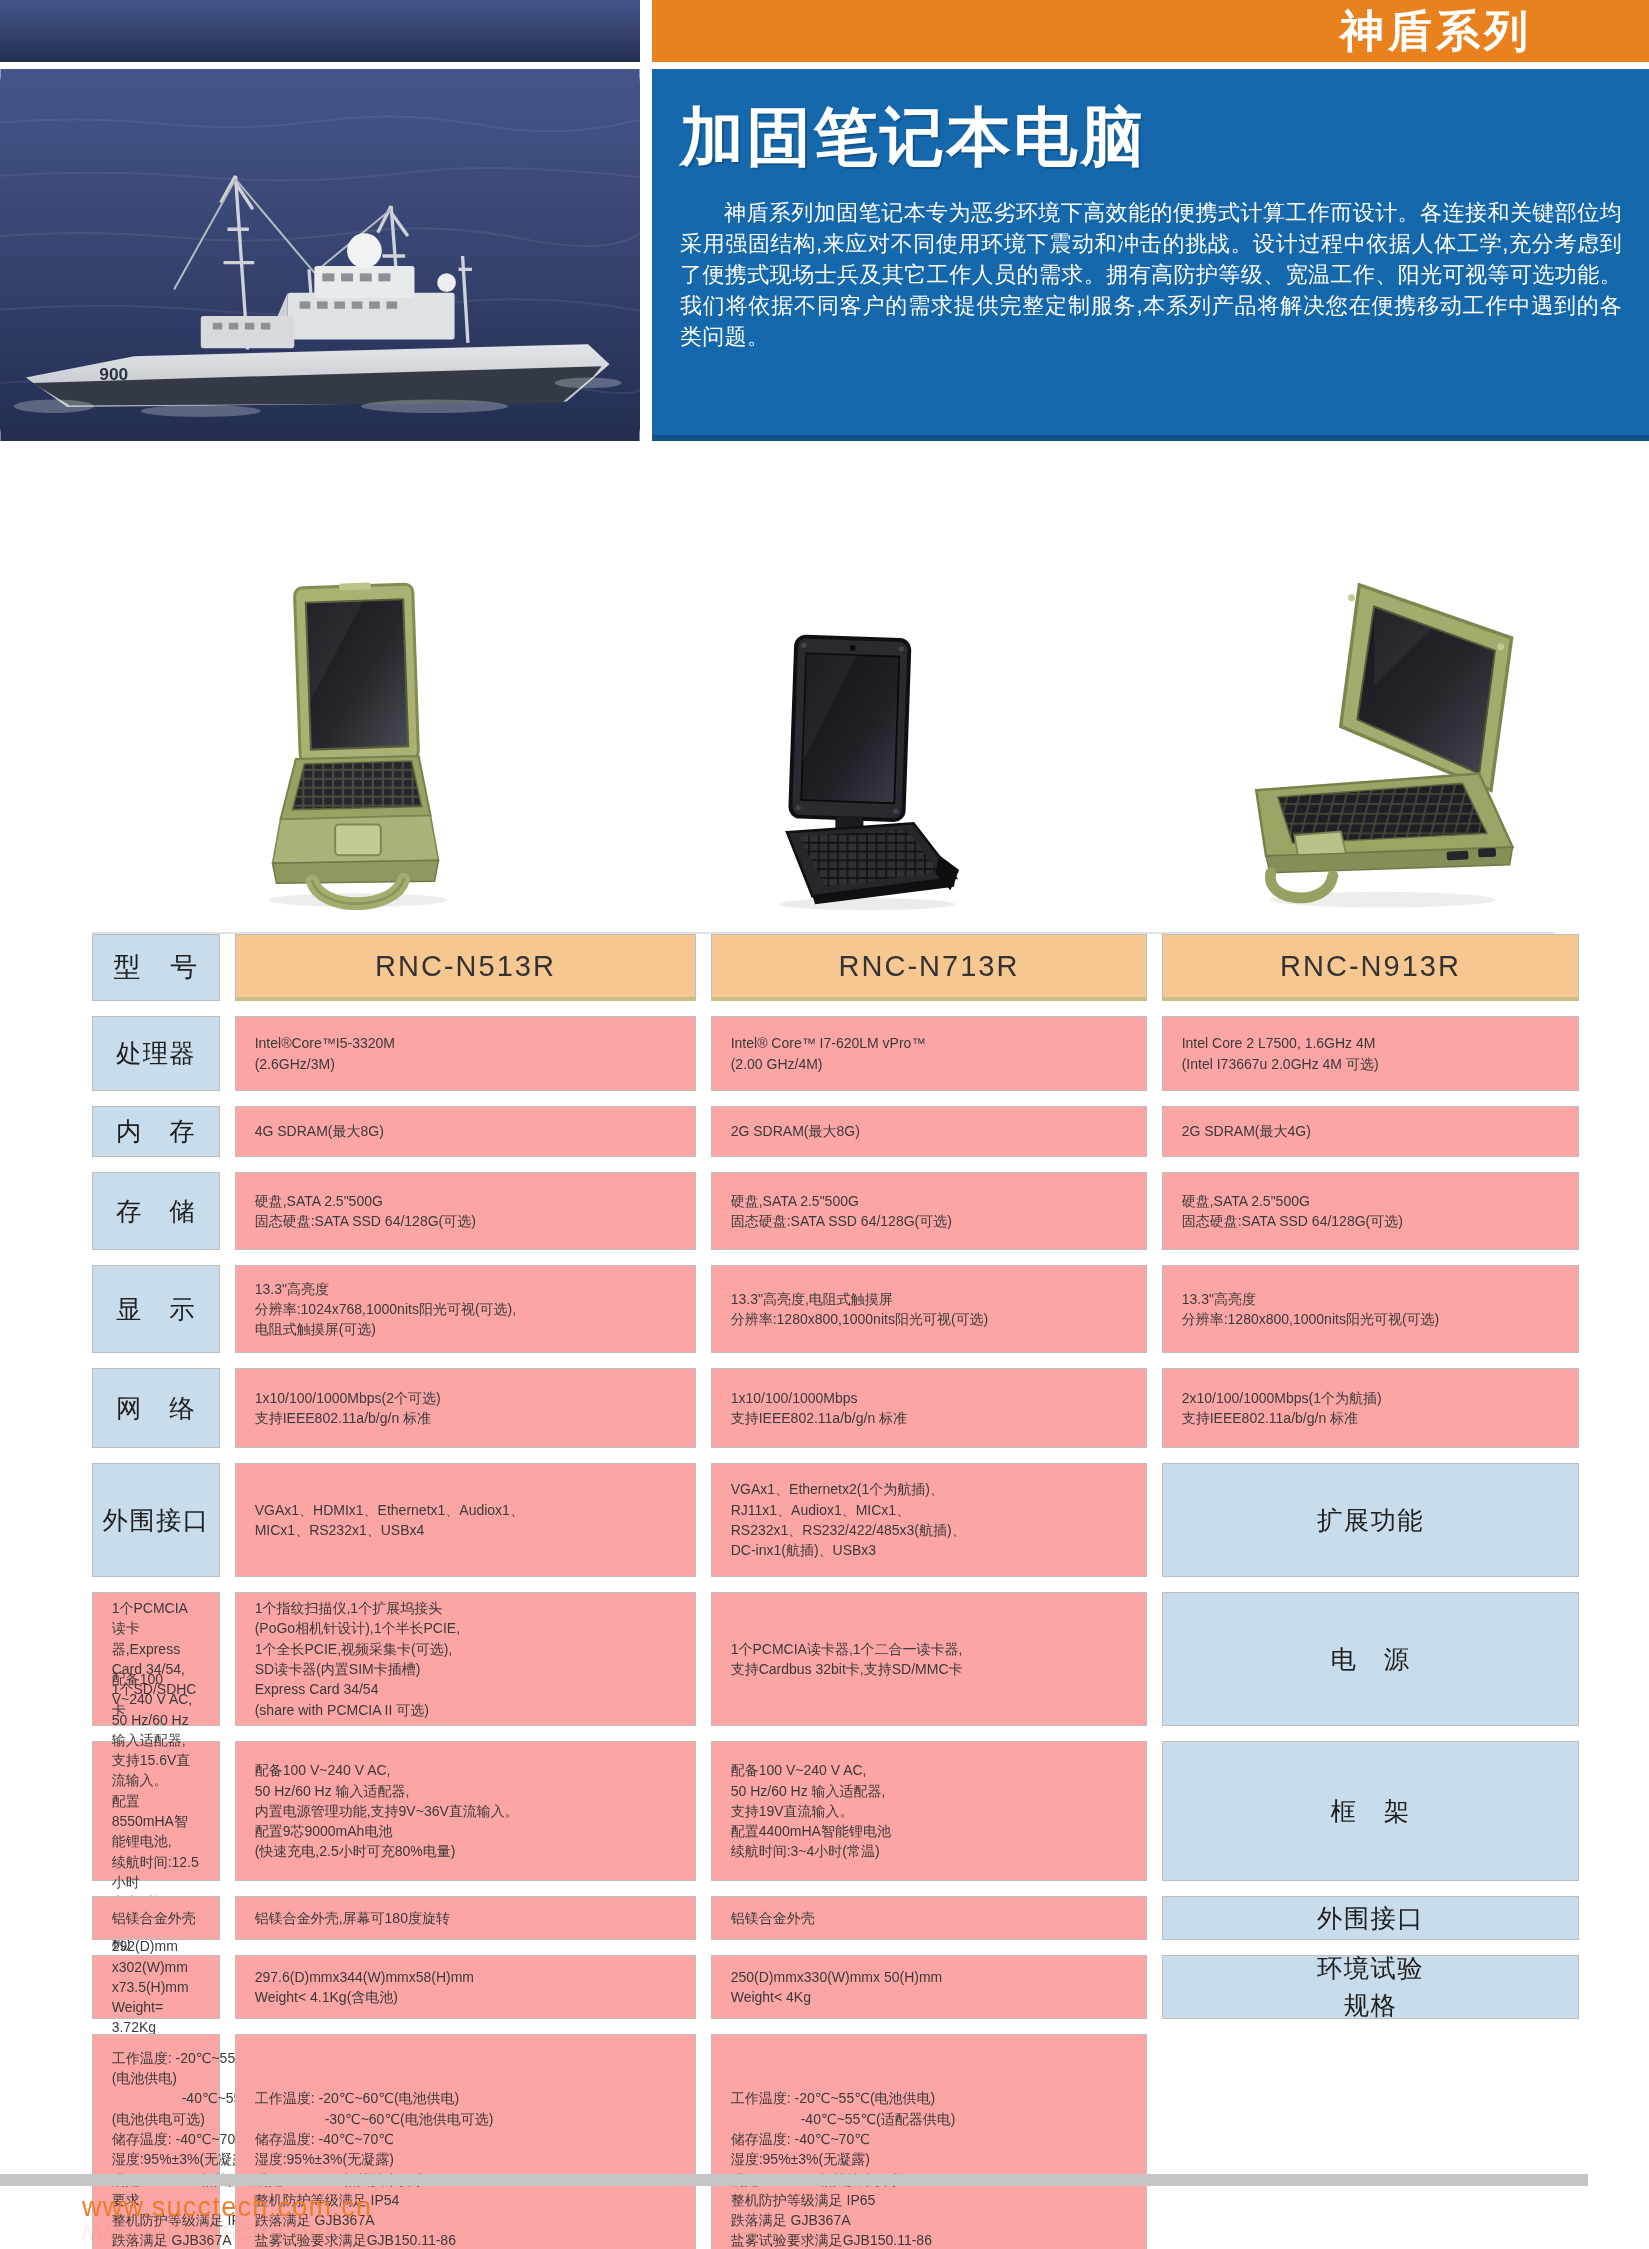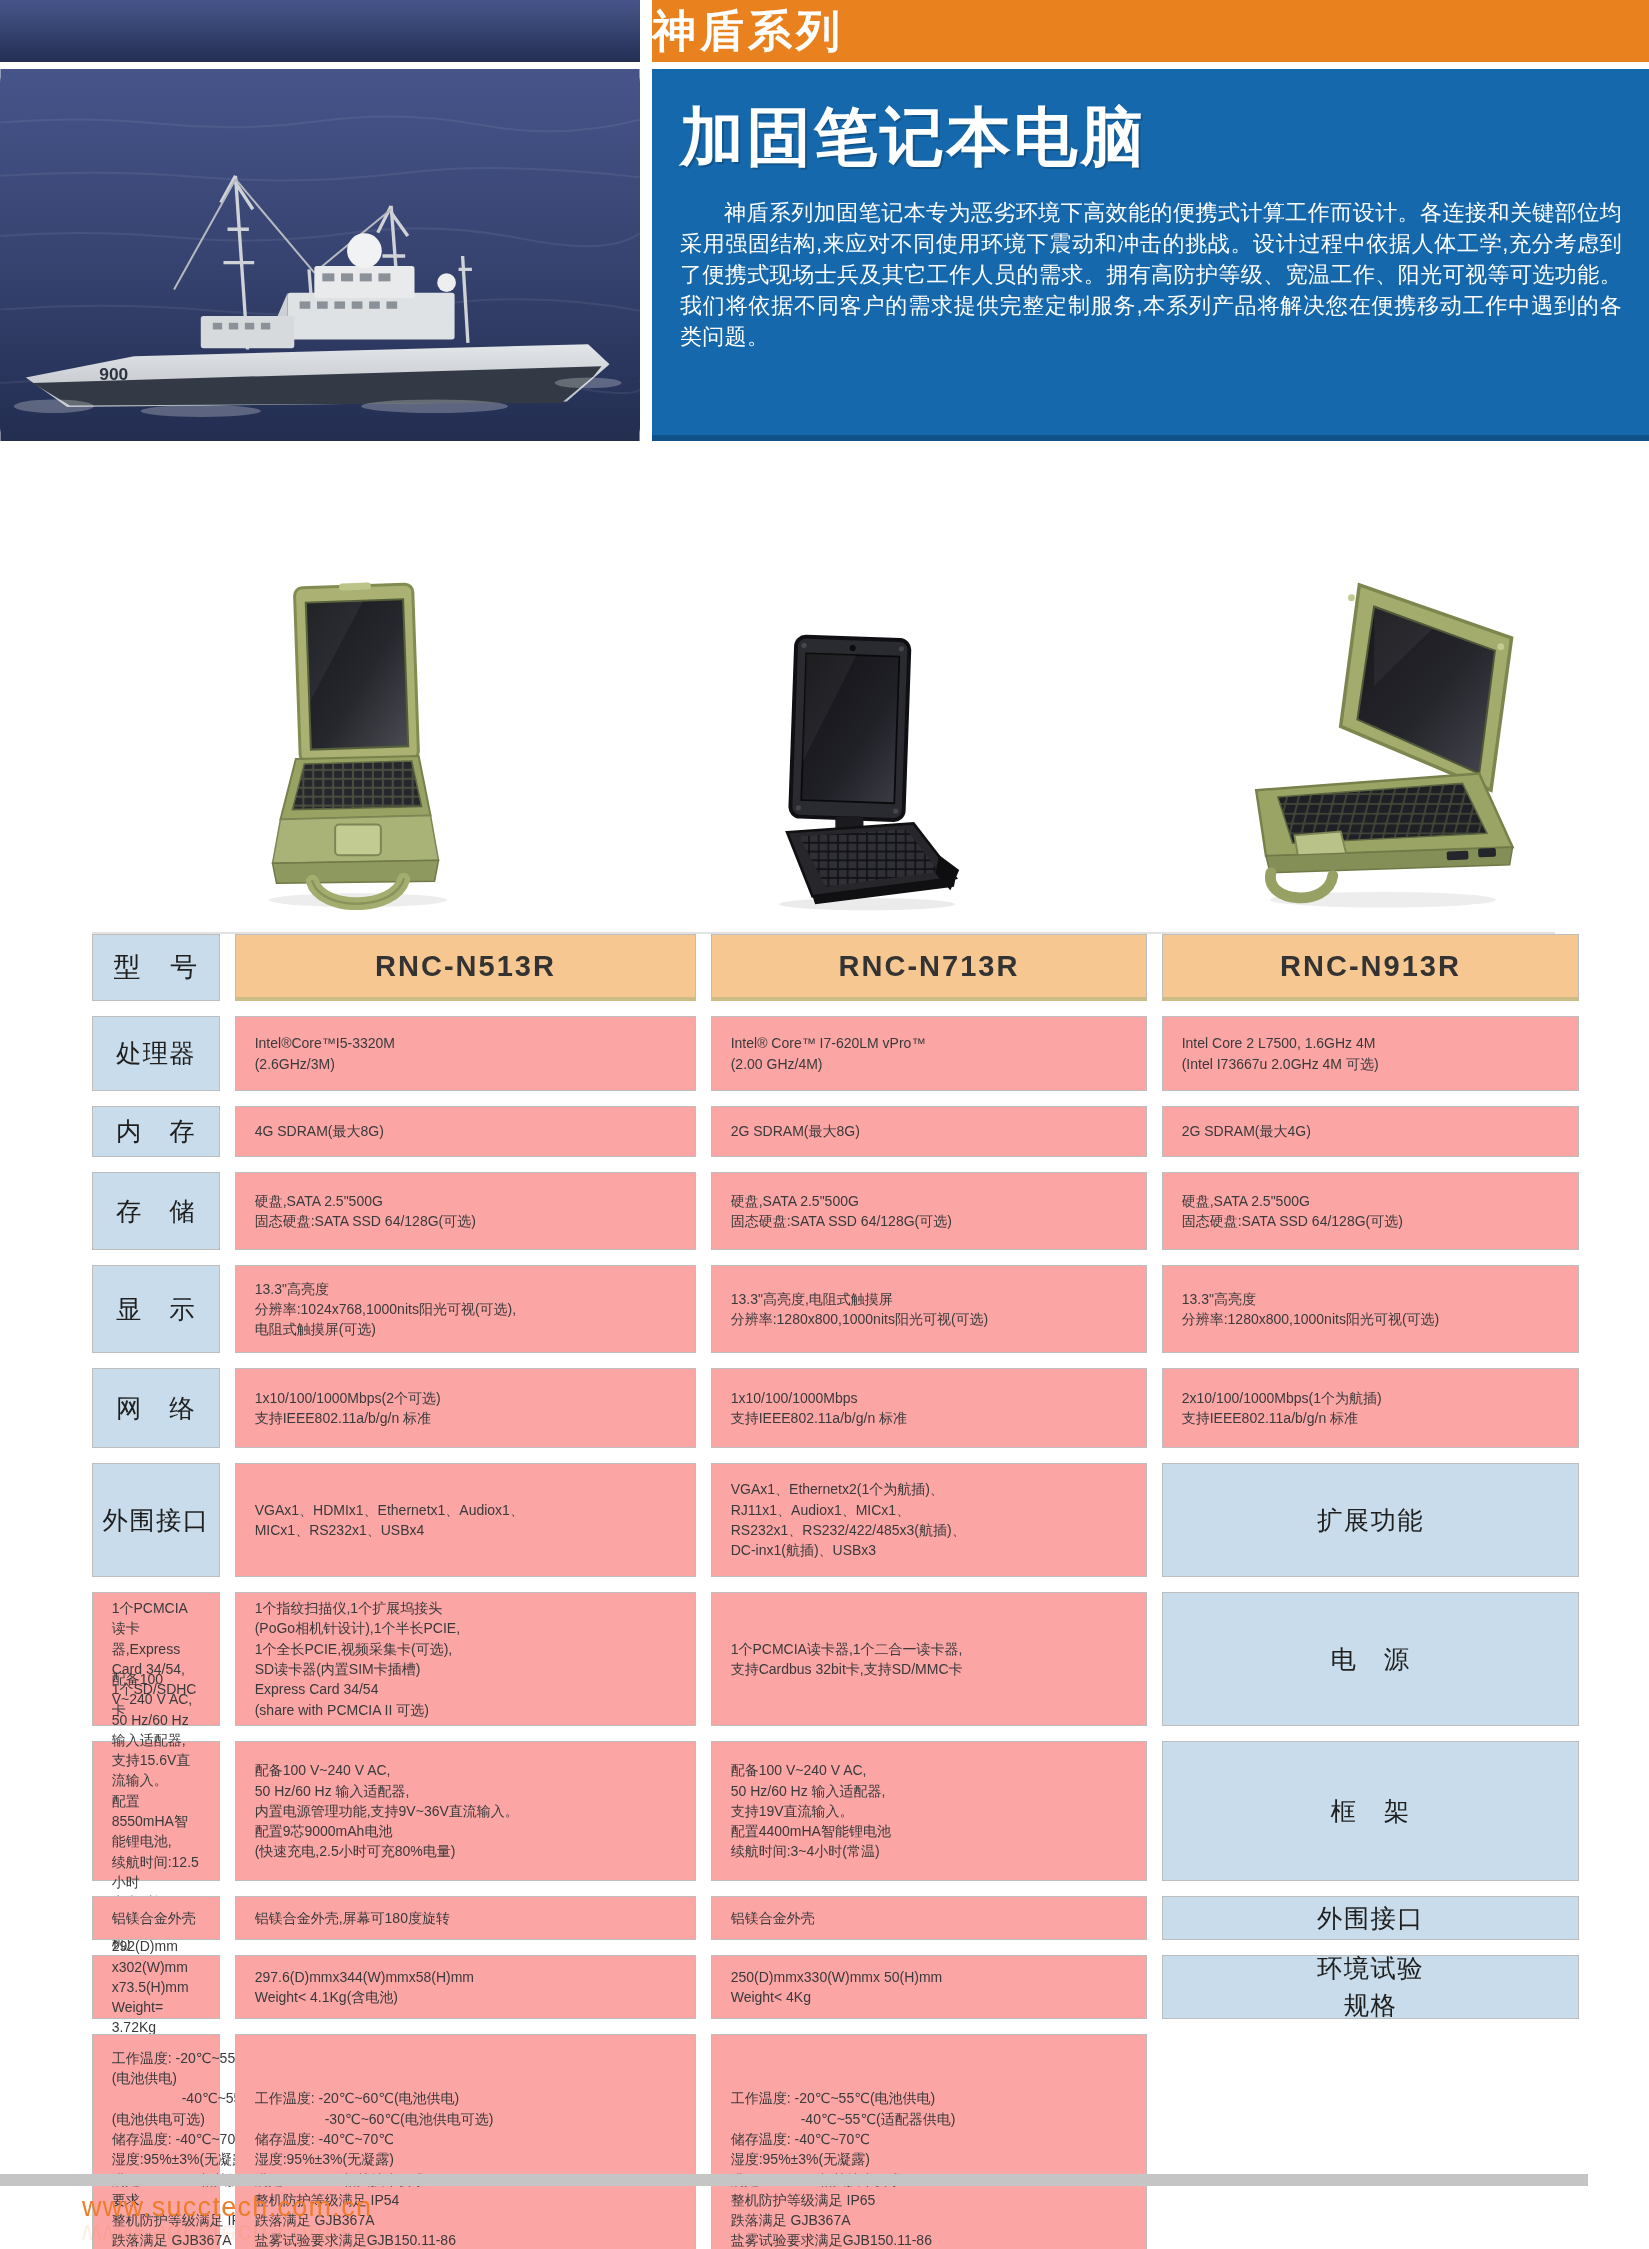--- a/index.html
+++ b/index.html
@@ -8,21 +8,21 @@
     position:relative;width:1649px;height:2250px;background:#ffffff;overflow:hidden;
     font-family:"Liberation Sans","DejaVu Sans",sans-serif;
   }
   
   .sea{
     background:linear-gradient(180deg,#46548a 0%,#3a4876 38%,#2e3a63 70%,#232e52 100%);
   }
   .hero-top-photo{position:absolute;left:0;top:0;width:640px;height:62px;}
   .hero-top-banner{
     position:absolute;left:652px;top:0;width:997px;height:62px;background:#E9821E;
-    display:flex;align-items:center;justify-content:flex-start;padding-right:117px;
+    display:flex;align-items:center;justify-content:flex-end;padding-right:117px;
   }
   .banner-text{color:#ffffff;font-size:44px;font-weight:bold;letter-spacing:4px;}
   .hero-main-photo{position:absolute;left:0;top:69px;width:640px;height:372px;border-radius:14px;}
   .hero-main-photo svg{display:block;}
   .hero-blue{
     position:absolute;left:652px;top:69px;width:997px;height:372px;background:#1568AC;
     border-bottom:6.7px solid #10518a;padding:35px 27px 4px 28px;
   }
   .hero-title{color:#ffffff;font-size:64px;font-weight:bold;letter-spacing:2.7px;line-height:1.05;
     text-shadow:2px 2px 0 rgba(0,0,0,0.18);}
@@ -47,21 +47,21 @@
   .cell{
     border:1.3px solid #bdbdbd;background:#fca5a5;display:flex;align-items:center;
     padding:6.7px 18.7px;font-size:14px;line-height:1.45;color:#3a3a3a;white-space:pre-line;
   }
   .cell.label{
     background:#C8DCEB;justify-content:center;text-align:center;
     font-size:25.4px;color:#1f1f1f;padding:5.3px 4px;letter-spacing:1.3px;
   }
   .cell.model-header{
     background:#F7C791;justify-content:center;text-align:center;
-    font-size:29px;color:#333333;letter-spacing:2px;border-bottom:4px solid #CCBD86;font-weight:bold;
+    font-size:29px;color:#333333;letter-spacing:2px;border-bottom:4px solid #CCBD86;
   }
   .cell.corner{font-size:27px;}
   
   .footer-bar{position:absolute;left:0;top:2174px;width:1588px;height:12px;background:#C5C5C5;}
   .footer-url{
     position:absolute;left:82px;top:2192px;font-size:27px;color:#ED7D2B;letter-spacing:1.3px;
   }
   .footer-url-reflection{
     position:absolute;left:82px;top:2218px;font-size:27px;color:#ED7D2B;letter-spacing:1.3px;
     opacity:0.12;transform:scaleY(-1);

